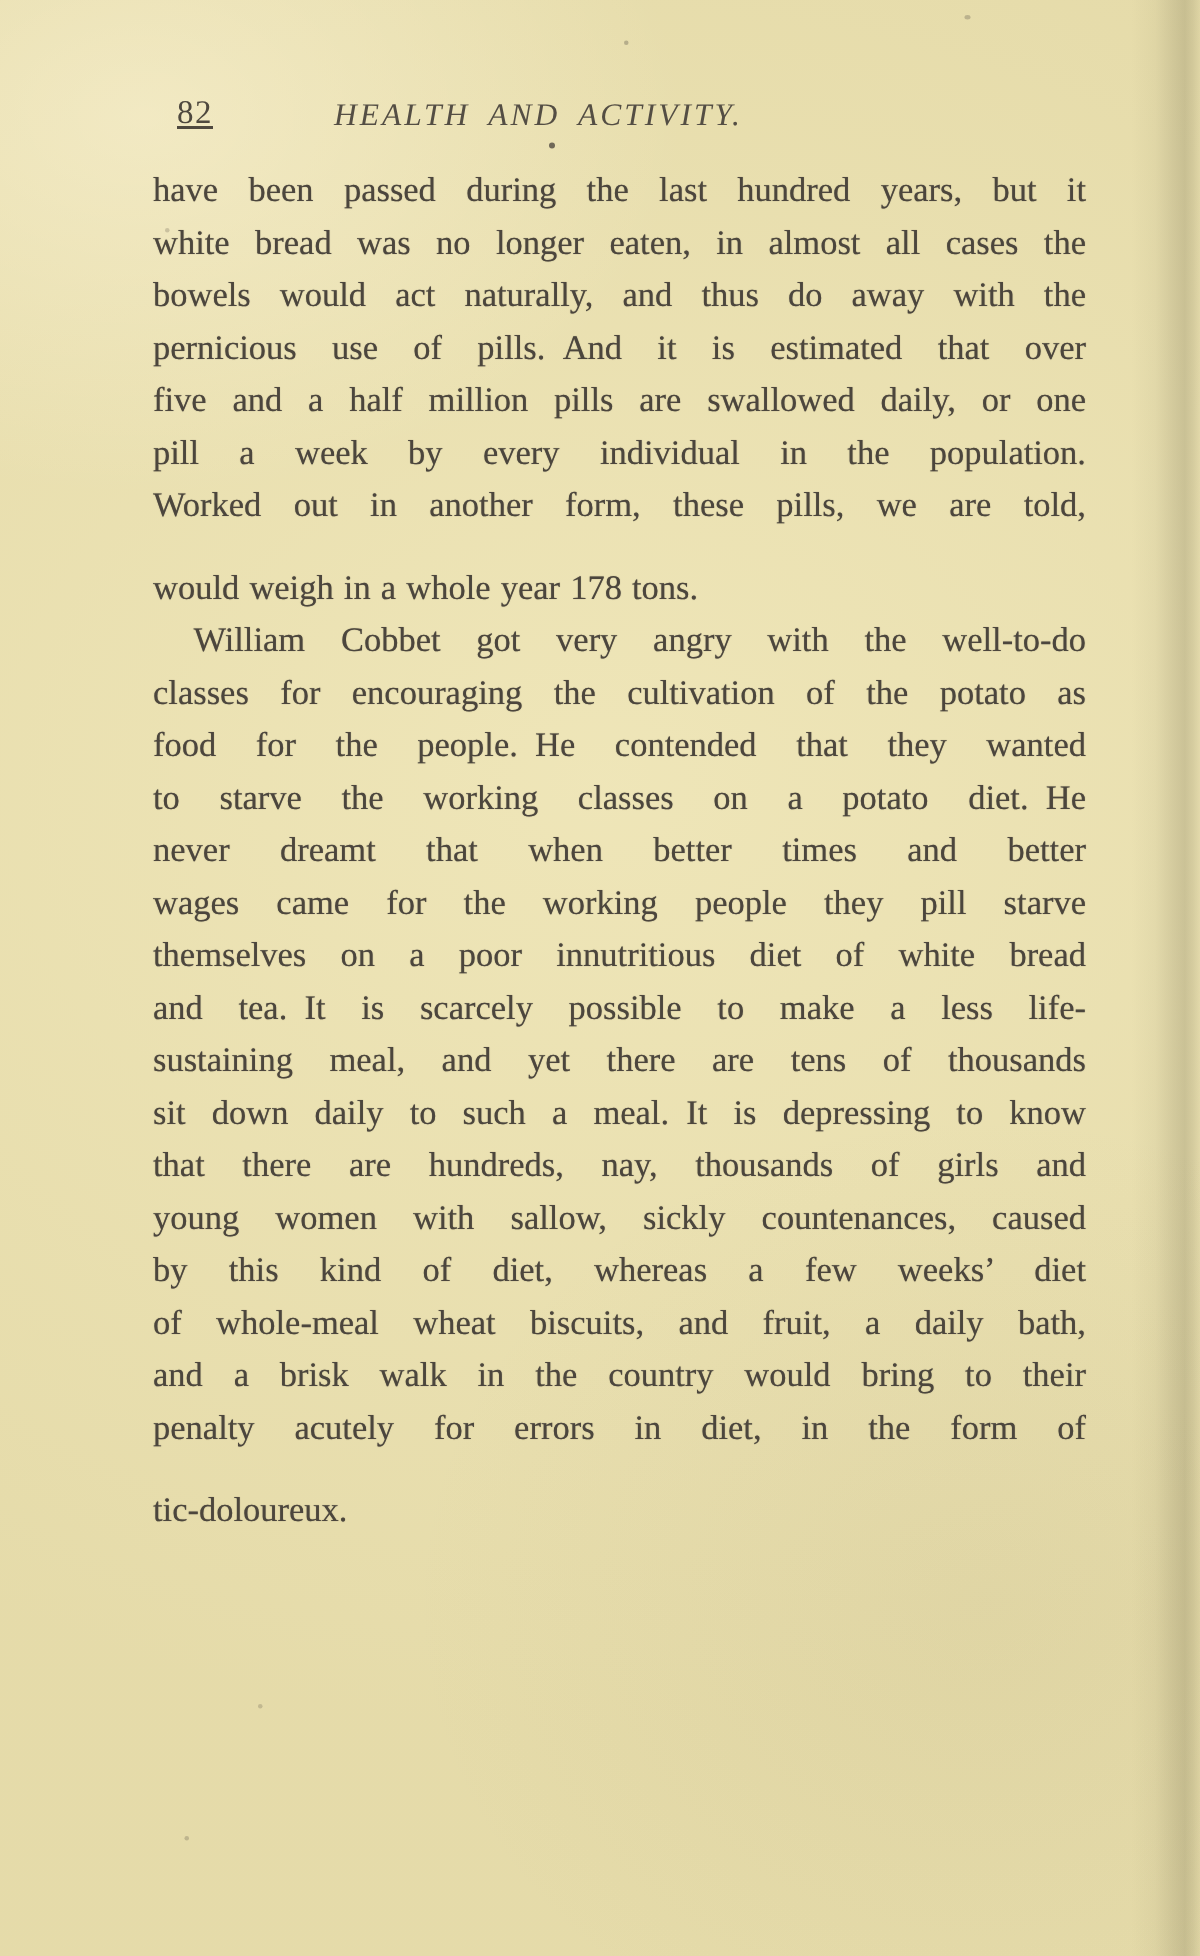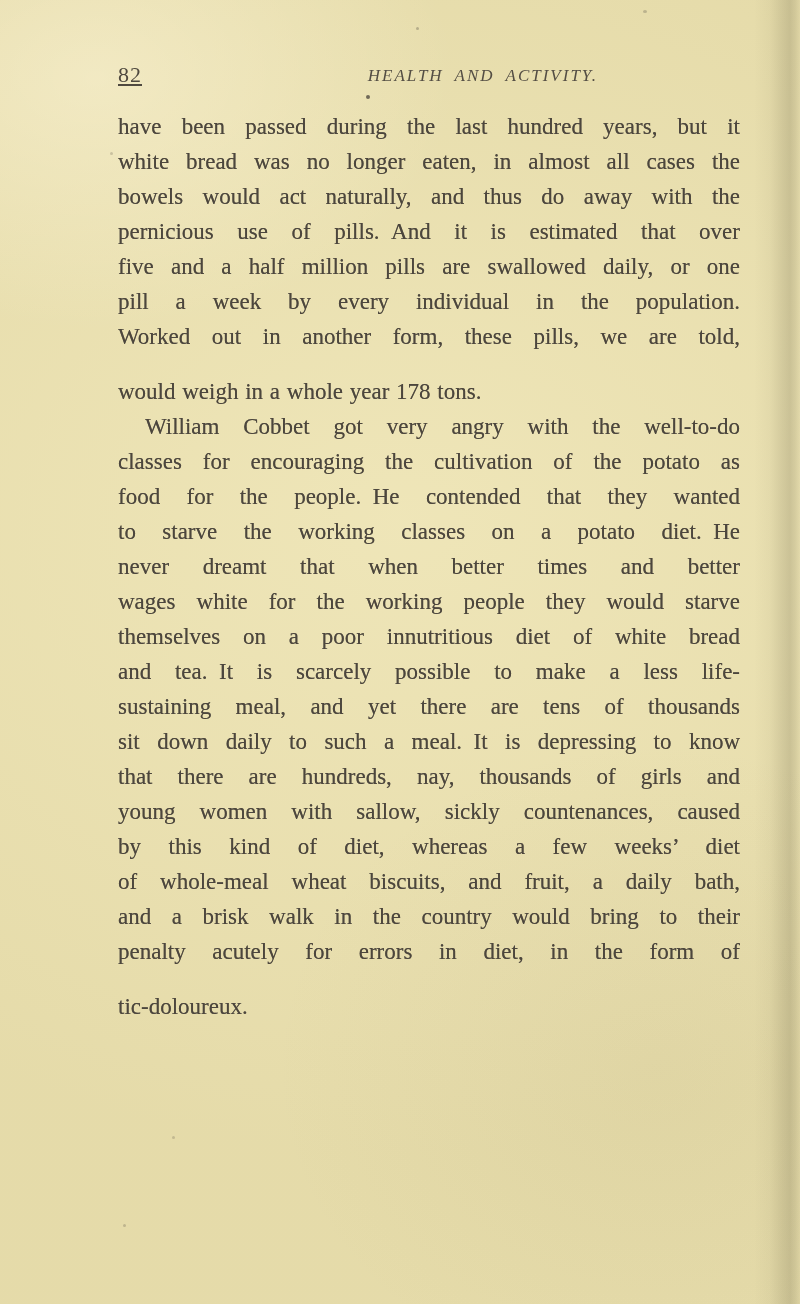--- a/index.html
+++ b/index.html
@@ -49,31 +49,31 @@
     font-size: 22px;
     line-height: 24px;
     letter-spacing: 1px;
     color: #4f493f;
     text-decoration: underline;
   }
   .running-head {
     position: absolute;
     left: 120px; top: 1px;
     width: 478px;
-    text-align: right;
+    text-align: center;
     font-style: italic;
-    font-size: 17px;
+    font-size: 21px;
     line-height: 24px;
     letter-spacing: 2px;
     word-spacing: 5px;
     color: #544e44;
   }
   .text-block {
     position: absolute;
-    left: 118px; top: 109px;
+    left: 102px; top: 109px;
     width: 622px;
   }
   .line {
     font-size: 23px;
     line-height: 35px;
     height: 35px;
     text-align: justify;
     text-align-last: justify;
     text-shadow: 0 0 0.6px rgba(76,70,61,0.65);
     word-spacing: 1px;
@@ -117,21 +117,21 @@
         <div class="line">pill a week by every individual in the population.</div>
         <div class="line">Worked out in another form, these pills, we are told,</div>
         <div class="line line-end">would weigh in a whole year 178 tons.</div>
       </div>
       <div>
         <div class="line line-indent">William Cobbet got very angry with the well-to-do</div>
         <div class="line">classes for encouraging the cultivation of the potato as</div>
         <div class="line">food for the people. He contended that they wanted</div>
         <div class="line">to starve the working classes on a potato diet. He</div>
         <div class="line">never dreamt that when better times and better</div>
-        <div class="line">wages white for the working people they would starve</div>
+        <div class="line">wages came for the working people they pill starve</div>
         <div class="line">themselves on a poor innutritious diet of white bread</div>
         <div class="line">and tea. It is scarcely possible to make a less life-</div>
         <div class="line">sustaining meal, and yet there are tens of thousands</div>
         <div class="line">sit down daily to such a meal. It is depressing to know</div>
         <div class="line">that there are hundreds, nay, thousands of girls and</div>
         <div class="line">young women with sallow, sickly countenances, caused</div>
         <div class="line">by this kind of diet, whereas a few weeks’ diet</div>
         <div class="line">of whole-meal wheat biscuits, and fruit, a daily bath,</div>
         <div class="line">and a brisk walk in the country would bring to their</div>
         <div class="line">penalty acutely for errors in diet, in the form of</div>

